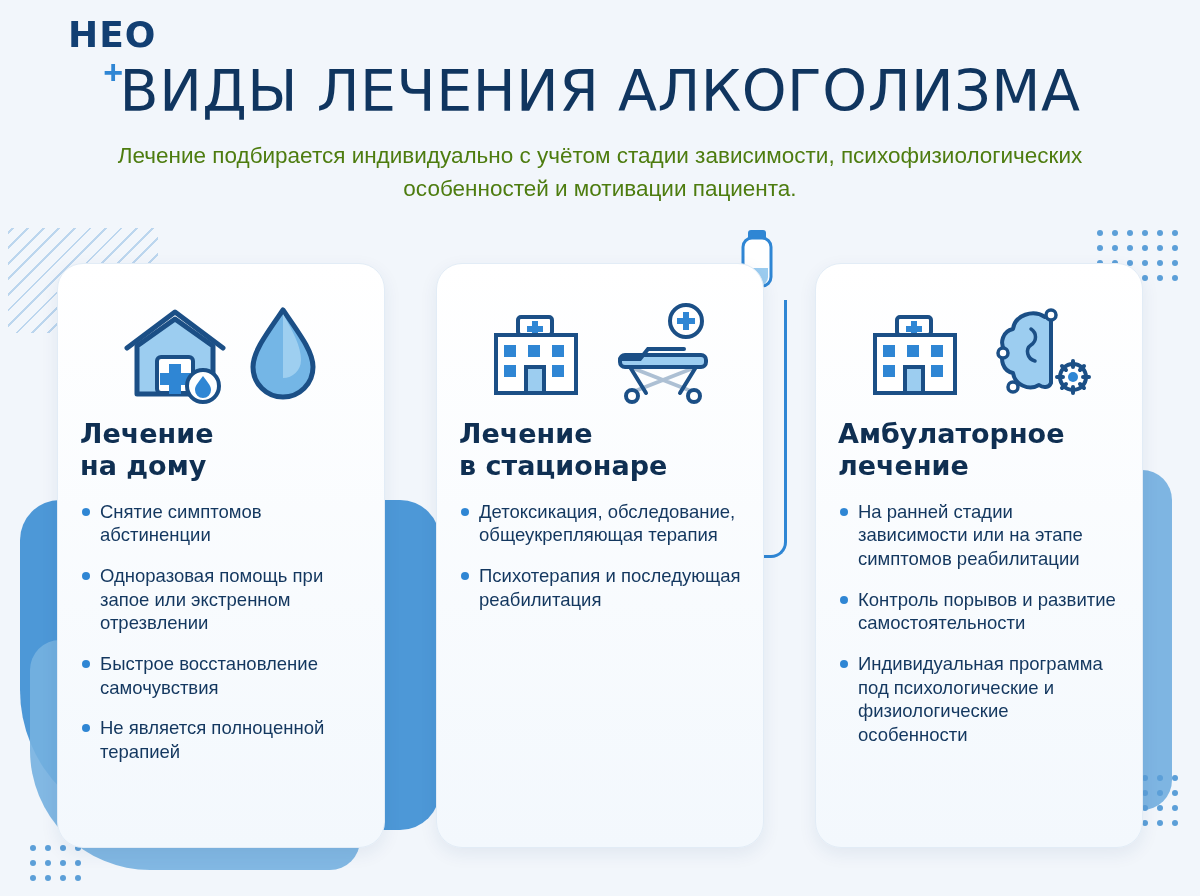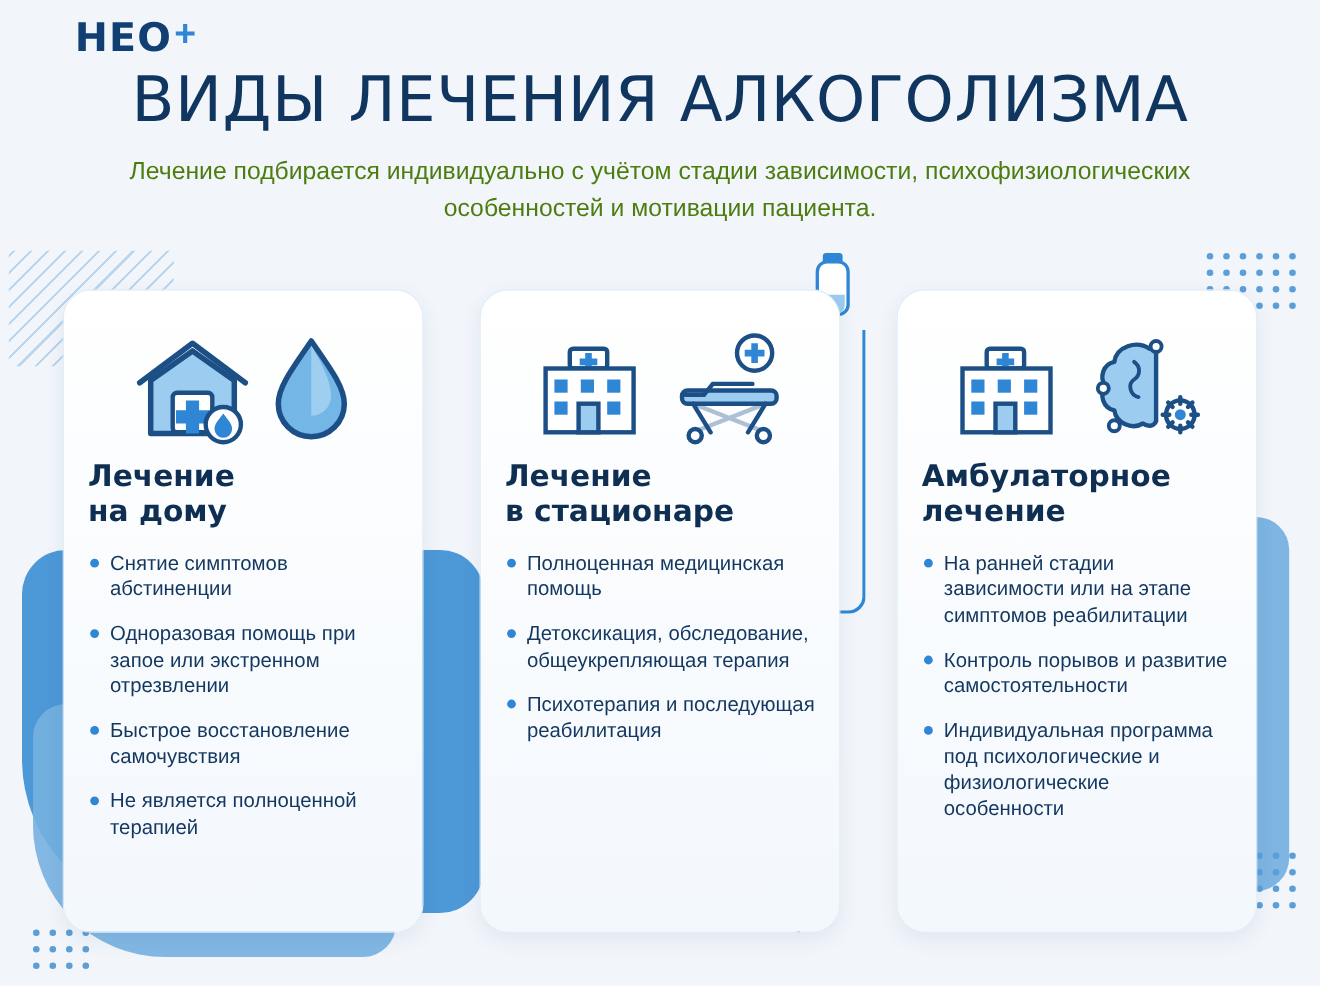--- a/index.html
+++ b/index.html
@@ -52,21 +52,21 @@
     display: block; width: 6px; height: 6px; border-radius: 50%;
     background: #5c9fd8;
   }
   .dots-tr { right: 22px; top: 230px; grid-template-columns: repeat(6, 6px); }
   .dots-br { right: 22px; top: 775px; grid-template-columns: repeat(6, 6px); }
   .dots-bl { left: 30px; top: 845px; grid-template-columns: repeat(4, 6px); }
 
   
   .brand {
     position: absolute; left: 68px; top: 14px;
-    display: flex; align-items: flex-start;
+    display: flex; align-items: center; flex-direction: column;
   }
   .brand-text {
     font-size: 36px; font-weight: bold; letter-spacing: 1px;
     color: #123f73;
     font-family: "DejaVu Sans", sans-serif;
   }
   .brand-plus {
     color: #2f86d4; font-size: 34px; font-weight: bold; margin-left: 2px;
     line-height: 1;
   }
@@ -304,21 +304,20 @@
             <path d="M18 66 L34 92 M84 66 L68 92" stroke="#1b4f86" stroke-width="4" stroke-linecap="round"></path>
             <path d="M18 92 L84 66 M18 66 L84 92" stroke="#1b4f86" stroke-width="4" stroke-linecap="round" opacity=".35"></path>
             <circle cx="20" cy="95" r="6" fill="#ffffff" stroke="#1b4f86" stroke-width="4"></circle>
             <circle cx="82" cy="95" r="6" fill="#ffffff" stroke="#1b4f86" stroke-width="4"></circle>
           </svg>
         </span>
       </div>
       <div class="card-title">Лечение
 в стационаре</div>
       <ul class="bullets">
-        <li>Полноценная медицинская помощь</li>
         <li>Детоксикация, обследование, общеукрепляющая терапия</li>
         <li>Психотерапия и последующая реабилитация</li>
       </ul>
     </div>
 
     <div class="card tall">
       <div class="card-icons">
         <span>
           <svg width="116" height="106" viewBox="0 0 116 106">
             <rect x="34" y="16" width="34" height="18" rx="3" fill="#ffffff" stroke="#1b4f86" stroke-width="4"></rect>

